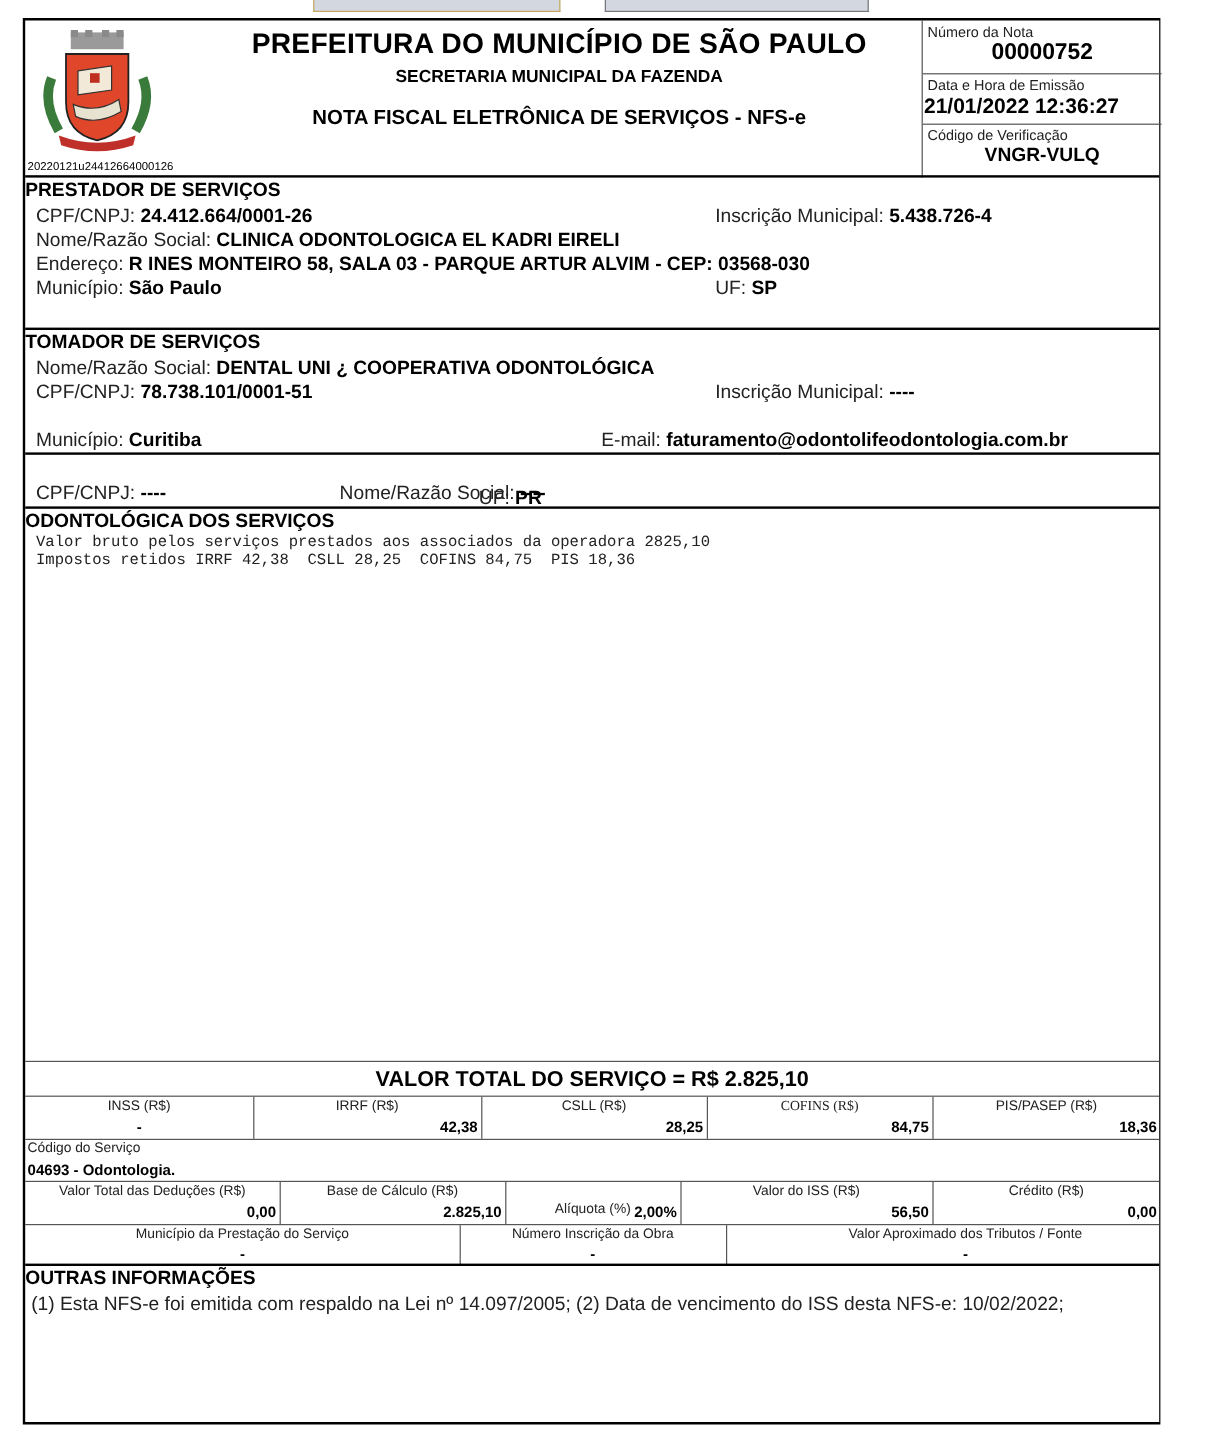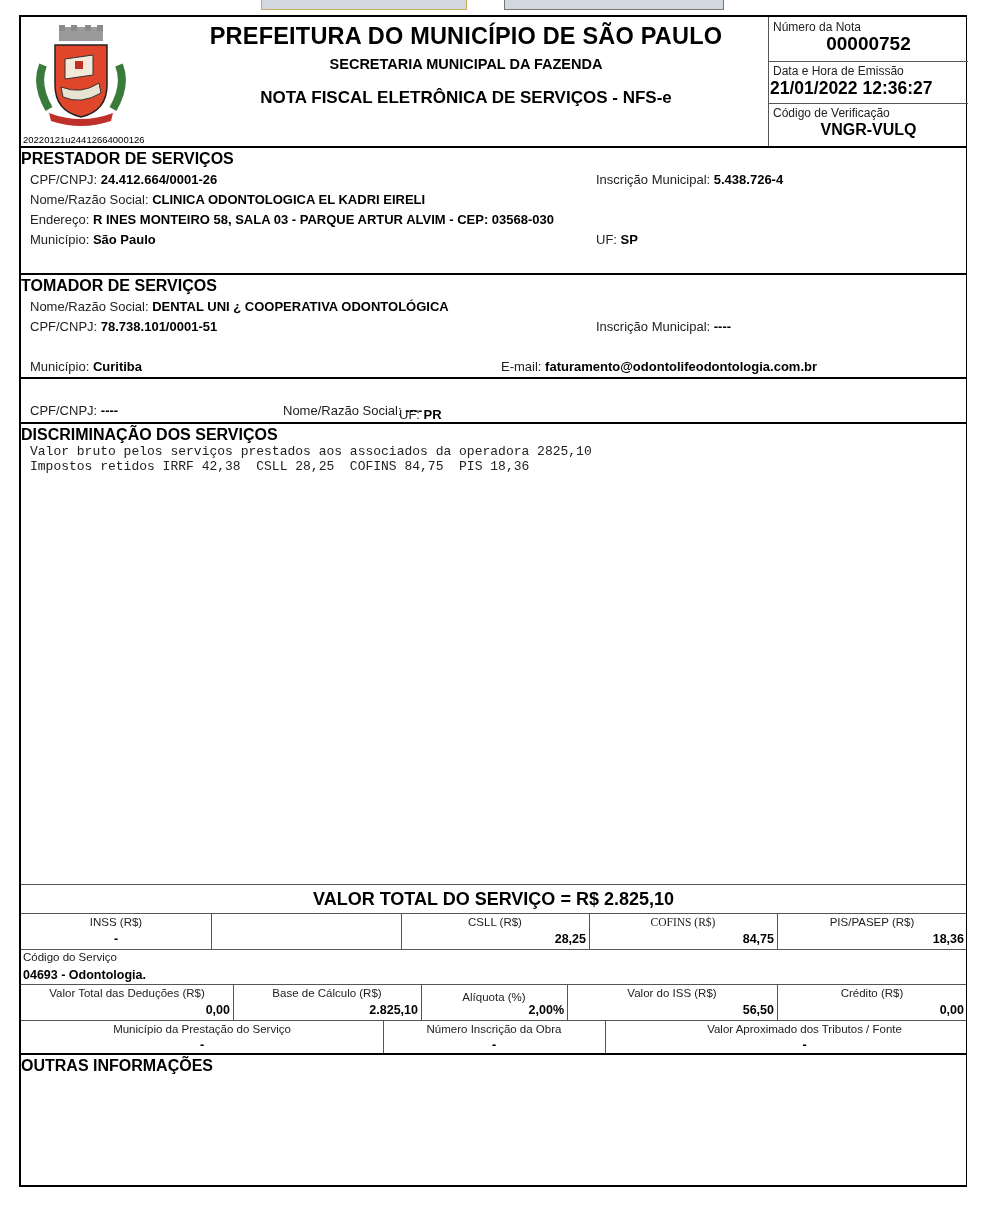--- a/index.html
+++ b/index.html
@@ -23,21 +23,21 @@
   .title3 { left: 150px; top: 71px; width: 590px; text-align: center; font-weight: bold; font-size: 17px; }
   .emblem { left: 10px; top: 8px; width: 100px; height: 104px; }
   .barcode-text { left: 2px; top: 117px; font-size: 9.5px; }
 
   .meta-box { left: 747px; top: 0; width: 200px; height: 131px; border-left: 1px solid #555; }
   .meta-label { position: absolute; left: 4px; font-size: 12px; color: #222; }
   .meta-value { position: absolute; left: 0; right: 0; text-align: center; font-weight: bold; }
   .meta-sep { position: absolute; left: 0; right: 0; border-top: 1px solid #555; }
 
   .sec-title { position: absolute; left: 0; right: 0; text-align: left; font-weight: bold; font-size: 16px; }
-  .field { position: absolute; font-size: 13px; color: #222; white-space: nowrap; }
+  .field { position: absolute; font-size: 16px; color: #222; white-space: nowrap; }
   .field b { color: #000; }
 
   .mono { position: absolute; left: 9px; font-family: "Liberation Mono", monospace; font-size: 13px; color: #222; white-space: pre; line-height: 14.5px; }
 
   .total-title { position: absolute; left: 0; right: 0; text-align: center; font-weight: bold; font-size: 18px; }
 
   .grid-cell { position: absolute; }
   .cell-label { position: absolute; left: 0; right: 0; text-align: center; font-size: 11.5px; color: #222; white-space: nowrap; }
   .cell-value { position: absolute; right: 3px; font-weight: bold; font-size: 12.5px; white-space: nowrap; }
   .cell-value.center { right: auto; left: 0; width: 100%; text-align: center; }
@@ -102,34 +102,38 @@
   <div class="field" style="left:378px;top:342px;margin-top:48px;"><span>UF:</span> <b>PR</b></div>
   <div class="field" style="left:480px;top:342px;"><span>E-mail:</span> <b>faturamento@odontolifeodontologia.com.br</b></div>
 
   <div class="hline" style="top:360px;"></div>
 
   <div class="field" style="left:9px;top:386px;"><span>CPF/CNPJ:</span> <b>----</b></div>
   <div class="field" style="left:262px;top:386px;"><span>Nome/Razão Social:</span> <b>----</b></div>
 
   <div class="hline" style="top:405px;"></div>
 
-  <div class="sec-title" style="top:409px;">DISCRIMINAÇÃO DOS SERVIÇOS</div>
+  <div class="sec-title" style="top:409px;">ODONTOLÓGICA DOS SERVIÇOS</div>
   <div class="mono" style="top:428px;">Valor bruto pelos serviços prestados aos associados da operadora 2825,10</div>
   <div class="mono" style="top:443px;">Impostos retidos IRRF 42,38  CSLL 28,25  COFINS 84,75  PIS 18,36</div>
 
   <div class="hline thin" style="top:867px;"></div>
 
   <div class="total-title" style="top:872px;">VALOR TOTAL DO SERVIÇO = R$ 2.825,10</div>
   <div class="hline thin" style="top:896px;"></div>
 
   <div class="grid-cell" style="left:0;width:190px;top:897px;height:35px;">
     <div class="cell-label" style="top:2px;">INSS (R$)</div>
     <div class="cell-value center" style="top:18px;">-</div>
   </div>
   <div class="vline" style="left:190px;top:897px;height:35px;"></div>
+  <div class="grid-cell" style="left:190px;width:190px;top:897px;height:35px;">
+    <div class="cell-label" style="top:2px;">IRRF (R$)</div>
+    <div class="cell-value" style="top:18px;">42,38</div>
+  </div>
   <div class="vline" style="left:380px;top:897px;height:35px;"></div>
   <div class="grid-cell" style="left:380px;width:188px;top:897px;height:35px;">
     <div class="cell-label" style="top:2px;">CSLL (R$)</div>
     <div class="cell-value" style="top:18px;">28,25</div>
   </div>
   <div class="vline" style="left:568px;top:897px;height:35px;"></div>
   <div class="grid-cell" style="left:568px;width:188px;top:897px;height:35px;">
     <div class="cell-label" style="top:2px;font-family:Liberation Serif, serif;">COFINS (R$)</div>
     <div class="cell-value" style="top:18px;">84,75</div>
   </div>
@@ -150,21 +154,21 @@
     <div class="cell-label" style="top:2px;">Valor Total das Deduções (R$)</div>
     <div class="cell-value" style="top:18px;">0,00</div>
   </div>
   <div class="vline" style="left:212px;top:968px;height:35px;"></div>
   <div class="grid-cell" style="left:212px;width:188px;top:968px;height:35px;">
     <div class="cell-label" style="top:2px;">Base de Cálculo (R$)</div>
     <div class="cell-value" style="top:18px;">2.825,10</div>
   </div>
   <div class="vline" style="left:400px;top:968px;height:35px;"></div>
   <div class="grid-cell" style="left:400px;width:146px;top:968px;height:35px;">
-    <div class="cell-label" style="top:6px;">Alíquota (%)</div>
+    <div class="cell-label" style="top:17px;">Alíquota (%)</div>
     <div class="cell-value" style="top:18px;">2,00%</div>
   </div>
   <div class="vline" style="left:546px;top:968px;height:35px;"></div>
   <div class="grid-cell" style="left:546px;width:210px;top:968px;height:35px;">
     <div class="cell-label" style="top:2px;">Valor do ISS (R$)</div>
     <div class="cell-value" style="top:18px;">56,50</div>
   </div>
   <div class="vline" style="left:756px;top:968px;height:35px;"></div>
   <div class="grid-cell" style="left:756px;width:190px;top:968px;height:35px;">
     <div class="cell-label" style="top:2px;">Crédito (R$)</div>
@@ -184,13 +188,14 @@
   </div>
   <div class="vline" style="left:584px;top:1004px;height:33px;"></div>
   <div class="grid-cell" style="left:584px;width:399px;top:1004px;height:33px;">
     <div class="cell-label" style="top:2px;">Valor Aproximado dos Tributos / Fonte</div>
     <div class="cell-value center" style="top:17px;">-</div>
   </div>
 
   <div class="hline" style="top:1036px;"></div>
 
   <div class="sec-title" style="top:1040px;">OUTRAS INFORMAÇÕES</div>
+  <div class="field" style="left:5px;top:1062px;">(1) Esta NFS-e foi emitida com respaldo na Lei nº 14.097/2005; (2) Data de vencimento do ISS desta NFS-e: 10/02/2022;</div>
 </div>
 
 </body></html>

